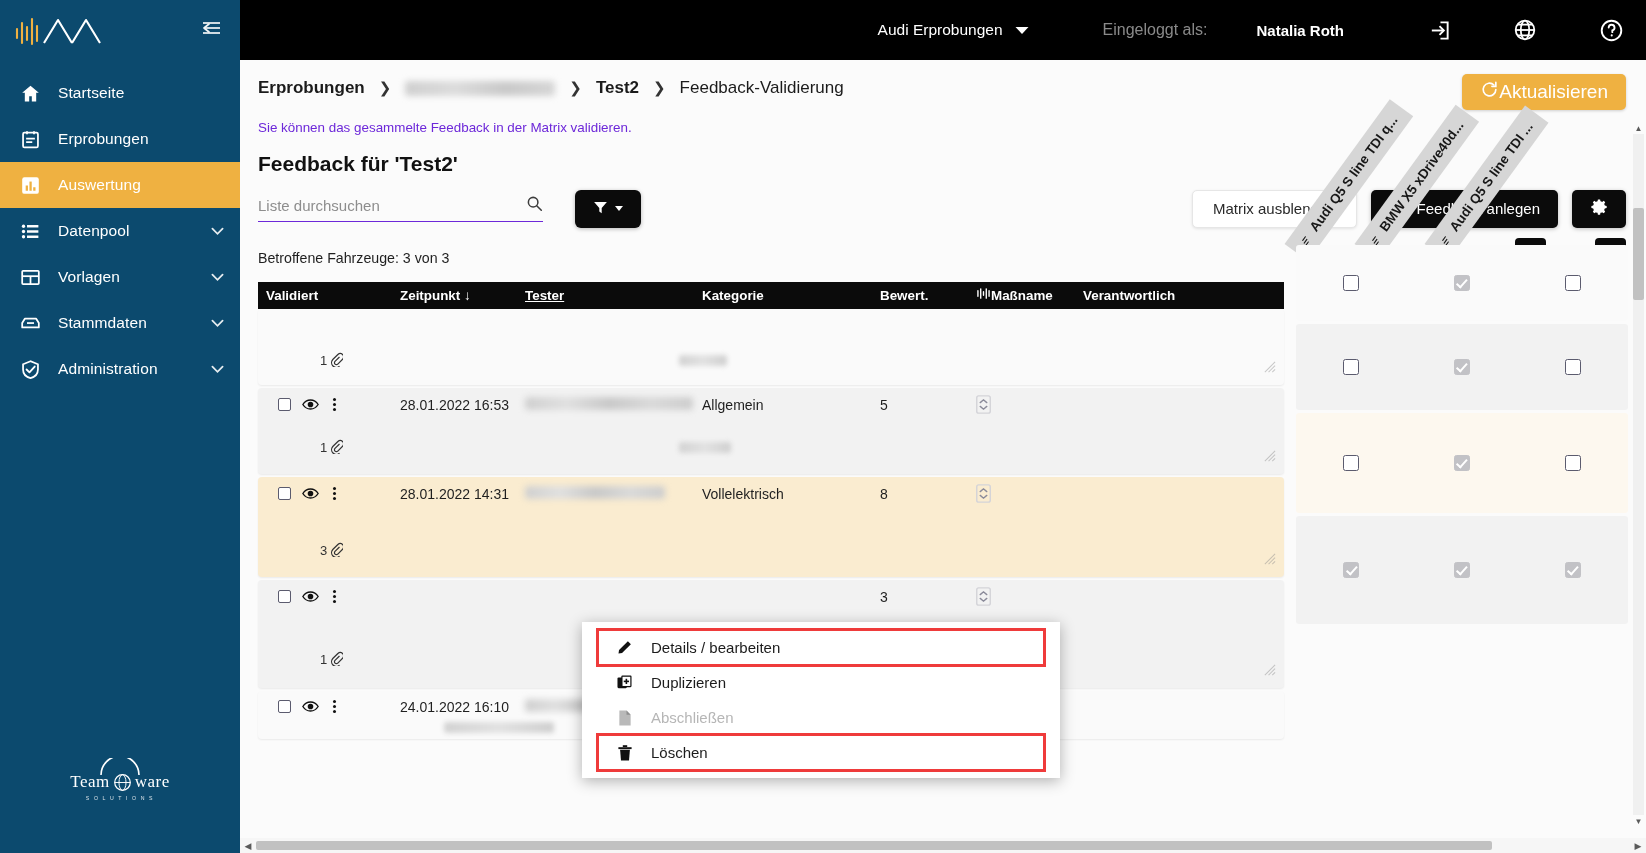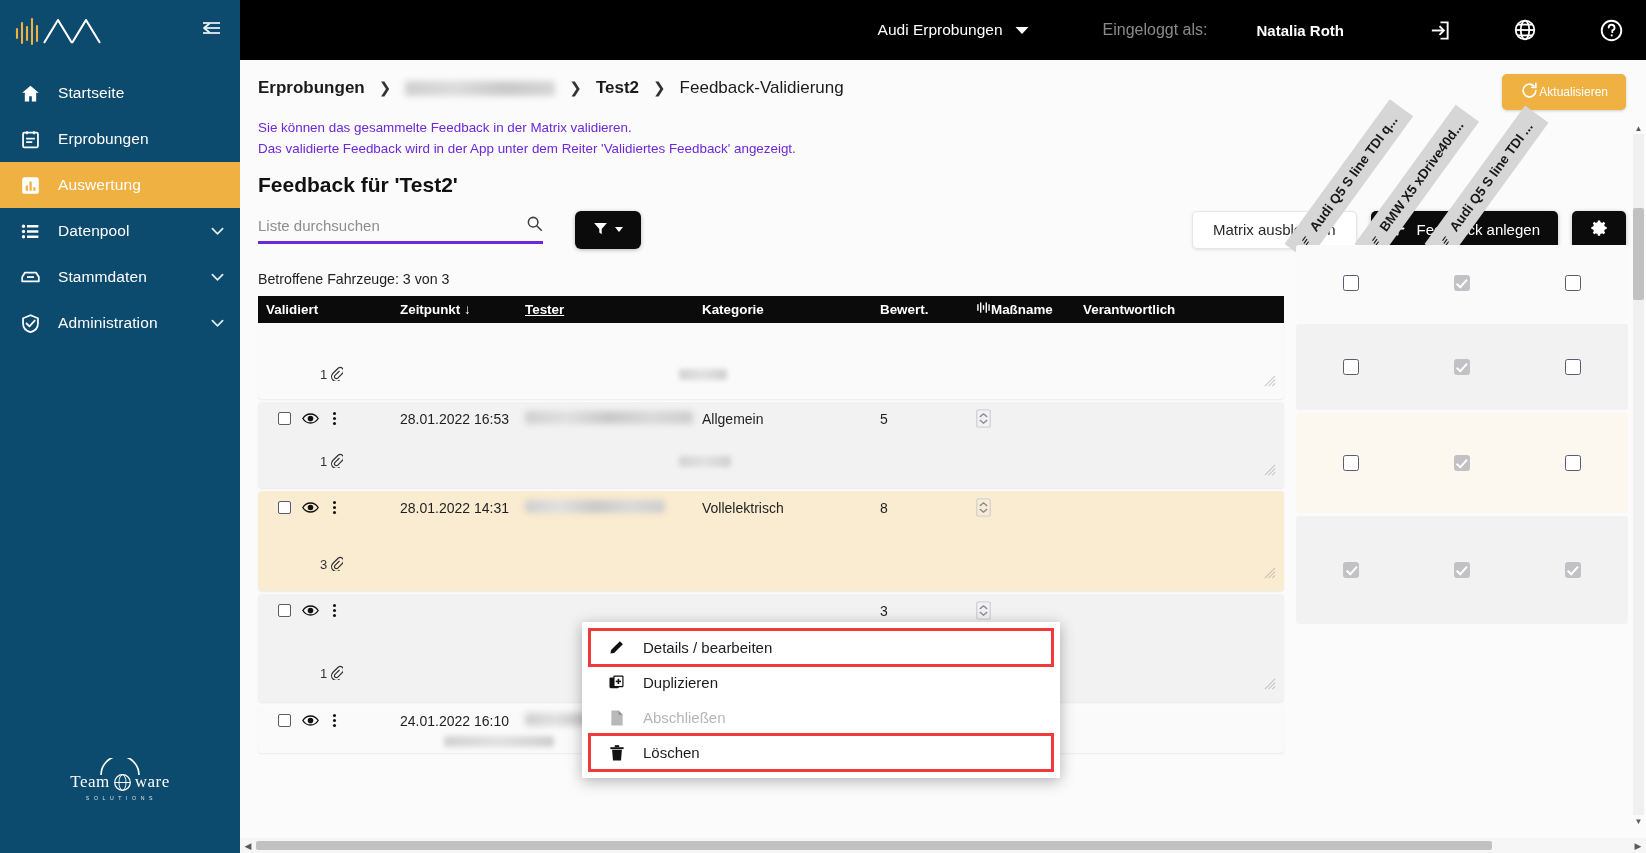--- a/index.html
+++ b/index.html
@@ -77,31 +77,31 @@
     width: 150px; height: 15px; border-radius: 3px;
     background: linear-gradient(90deg,#cfcfcf,#dcdcdc,#c9c9c9,#d6d6d6);
     filter: blur(3.2px); display: inline-block;
   }
   .crumb-sep { color: #333; font-size: 15px; }
 
   .refresh-btn {
     position: absolute; right: 20px; top: 14px;
     background: #efb141; color: #fff; border: none; border-radius: 5px;
     height: 36px; padding: 0 18px; display: flex; align-items: center; 
-    font-size: 12px; cursor: pointer; font-family: inherit;
+    font-size: 19px; cursor: pointer; font-family: inherit;
     box-shadow: 0 1px 3px rgba(0,0,0,.18);
     text-align: right;
   }
 
   .desc { padding: 20px 0 0 18px; font-size: 13.4px; color: #6d28d9; line-height: 1.55; }
   .page-title { padding: 13px 0 0 18px; font-size: 21px; font-weight: bold; color: #111; }
 
   .toolbar { display: flex; align-items: center; padding: 14px 0 0 18px; position: relative; }
   .search-wrap {
-    position: relative; width: 285px; border-bottom: 3px solid #6d28d9;
+    position: relative; width: 285px; border-bottom: 1px solid #6d28d9;
     display: flex; align-items: center; padding-bottom: 5px;
   }
   .search-input {
     border: none; outline: none; background: transparent; width: 100%;
     font-size: 15px; color: #333; font-family: inherit;
   }
   .search-input::placeholder { color: #8d8d8d; }
   .filter-btn {
     margin-left: 32px; background: #0b0b0b; border: none; border-radius: 6px;
     height: 38px; width: 66px; display: flex; align-items: center;
@@ -135,21 +135,21 @@
     border-radius: 4px; cursor: pointer; font-size: 15px; display: flex;
     align-items: center; justify-content: center; font-family: inherit;
   }
   .pg-label { font-size: 15px; font-weight: bold; color: #1a1a1a; }
 
   .counts { display: flex; align-items: baseline; padding: 22px 0 0 18px; position: relative; }
   .count-left { font-size: 14.2px; color: #1f1f1f; }
   .count-right { position: absolute; right: 20px; font-size: 14.2px; color: #1f1f1f; white-space: nowrap; }
 
   
-  .table-zone { position: relative; margin: 9px 0 0 18px; width: 1026px; }
+  .table-zone { position: relative; margin: 16px 0 0 18px; width: 1026px; }
   .thead {
     background: #0b0b0b; color: #fff; height: 27px; display: flex;
     align-items: center; font-size: 13.4px; font-weight: bold;
   }
   .th { flex: 0 0 auto; }
   .th.c-val { width: 142px; padding-left: 8px; }
   .th.c-time { width: 125px; }
   .th.c-tester { width: 177px; text-decoration: underline; }
   .th.c-kat { width: 178px; }
   .th.c-bew { width: 96px; }
@@ -213,21 +213,21 @@
   }
   .mcb.checked::after {
     content: ""; position: absolute; left: 4.4px; top: 1.2px; width: 4px; height: 8.5px;
     border: solid #fff; border-width: 0 2px 2px 0; transform: rotate(42deg);
   }
 
   
   .ctx-menu {
     position: absolute; left: 342px; top: 562px; width: 478px;
     background: #fff; box-shadow: 0 3px 14px rgba(0,0,0,.3); z-index: 60;
-    padding: 8px 8px;
+    padding: 8px 16px;
   }
   .ctx-item {
     display: flex; align-items: center; gap: 18px; height: 35px;
     padding: 0 0 0 18px; font-size: 15px; color: #1c1c1c; cursor: pointer;
     position: relative;
   }
   .ctx-item.disabled { color: #b6b6b6; cursor: default; }
   .ctx-item.hl { outline: 3px solid #ef3b3b; outline-offset: -1px; background: #fff; z-index: 2; }
   .ctx-ico { width: 17px; display: flex; justify-content: center; }
 
@@ -318,20 +318,35 @@
           </svg>
         </span>
         <span class="nav-label">Datenpool</span>
         <span class="nav-chev">
           <svg width="13" height="9" viewBox="0 0 14 9">
               <polyline points="1.5,1.5 7,7 12.5,1.5" fill="none" stroke="#fff" stroke-width="1.9" stroke-linecap="round"></polyline>
             </svg>
         </span>
       </div>
 
+      <div class="nav-item">
+        <span class="nav-ico">
+          <svg width="21" height="21" viewBox="0 0 24 24" fill="none" stroke="#fff" stroke-width="2">
+            <rect x="2.5" y="4.5" width="19" height="15" rx="1"></rect>
+            <line x1="2.5" y1="10.5" x2="21.5" y2="10.5"></line>
+            <line x1="12" y1="10.5" x2="12" y2="19.5"></line>
+          </svg>
+        </span>
+        <span class="nav-label">Vorlagen</span>
+        <span class="nav-chev">
+          <svg width="13" height="9" viewBox="0 0 14 9">
+              <polyline points="1.5,1.5 7,7 12.5,1.5" fill="none" stroke="#fff" stroke-width="1.9" stroke-linecap="round"></polyline>
+            </svg>
+        </span>
+      </div>
 
       <div class="nav-item">
         <span class="nav-ico">
           <svg width="21" height="21" viewBox="0 0 24 24" fill="none" stroke="#fff" stroke-width="2" stroke-linejoin="round">
             <path d="M2.5 16.5v-5l3-5h13l3 5v5z"></path>
               <line x1="8" y1="11.5" x2="16" y2="11.5"></line>
           </svg>
         </span>
         <span class="nav-label">Stammdaten</span>
         <span class="nav-chev">
@@ -429,21 +444,20 @@
           <svg width="19" height="19" viewBox="0 0 24 24" fill="none" stroke="#fff" stroke-width="2.1" stroke-linecap="round">
             <path d="M20 12a8 8 0 1 1-2.4-5.7"></path>
               <polyline points="20,3 20,8 15,8"></polyline>
           </svg>
         </span>
         <span>Aktualisieren</span>
       </button>
 
       <div class="desc">
         <div>Sie können das gesammelte Feedback in der Matrix validieren.</div>
-        <div>Das validierte Feedback wird in der App unter dem Reiter 'Validiertes Feedback' angezeigt.</div>
       </div>
 
       <div class="page-title">Feedback für 'Test2'</div>
 
       <div class="toolbar">
         <div class="search-wrap">
           <input class="search-input" type="text" placeholder="Liste durchsuchen" style="">
           <span>
             <svg width="17" height="17" viewBox="0 0 20 20" fill="none" stroke="#3d3d3d" stroke-width="1.8">
               <circle cx="8.4" cy="8.4" r="5.6"></circle>

